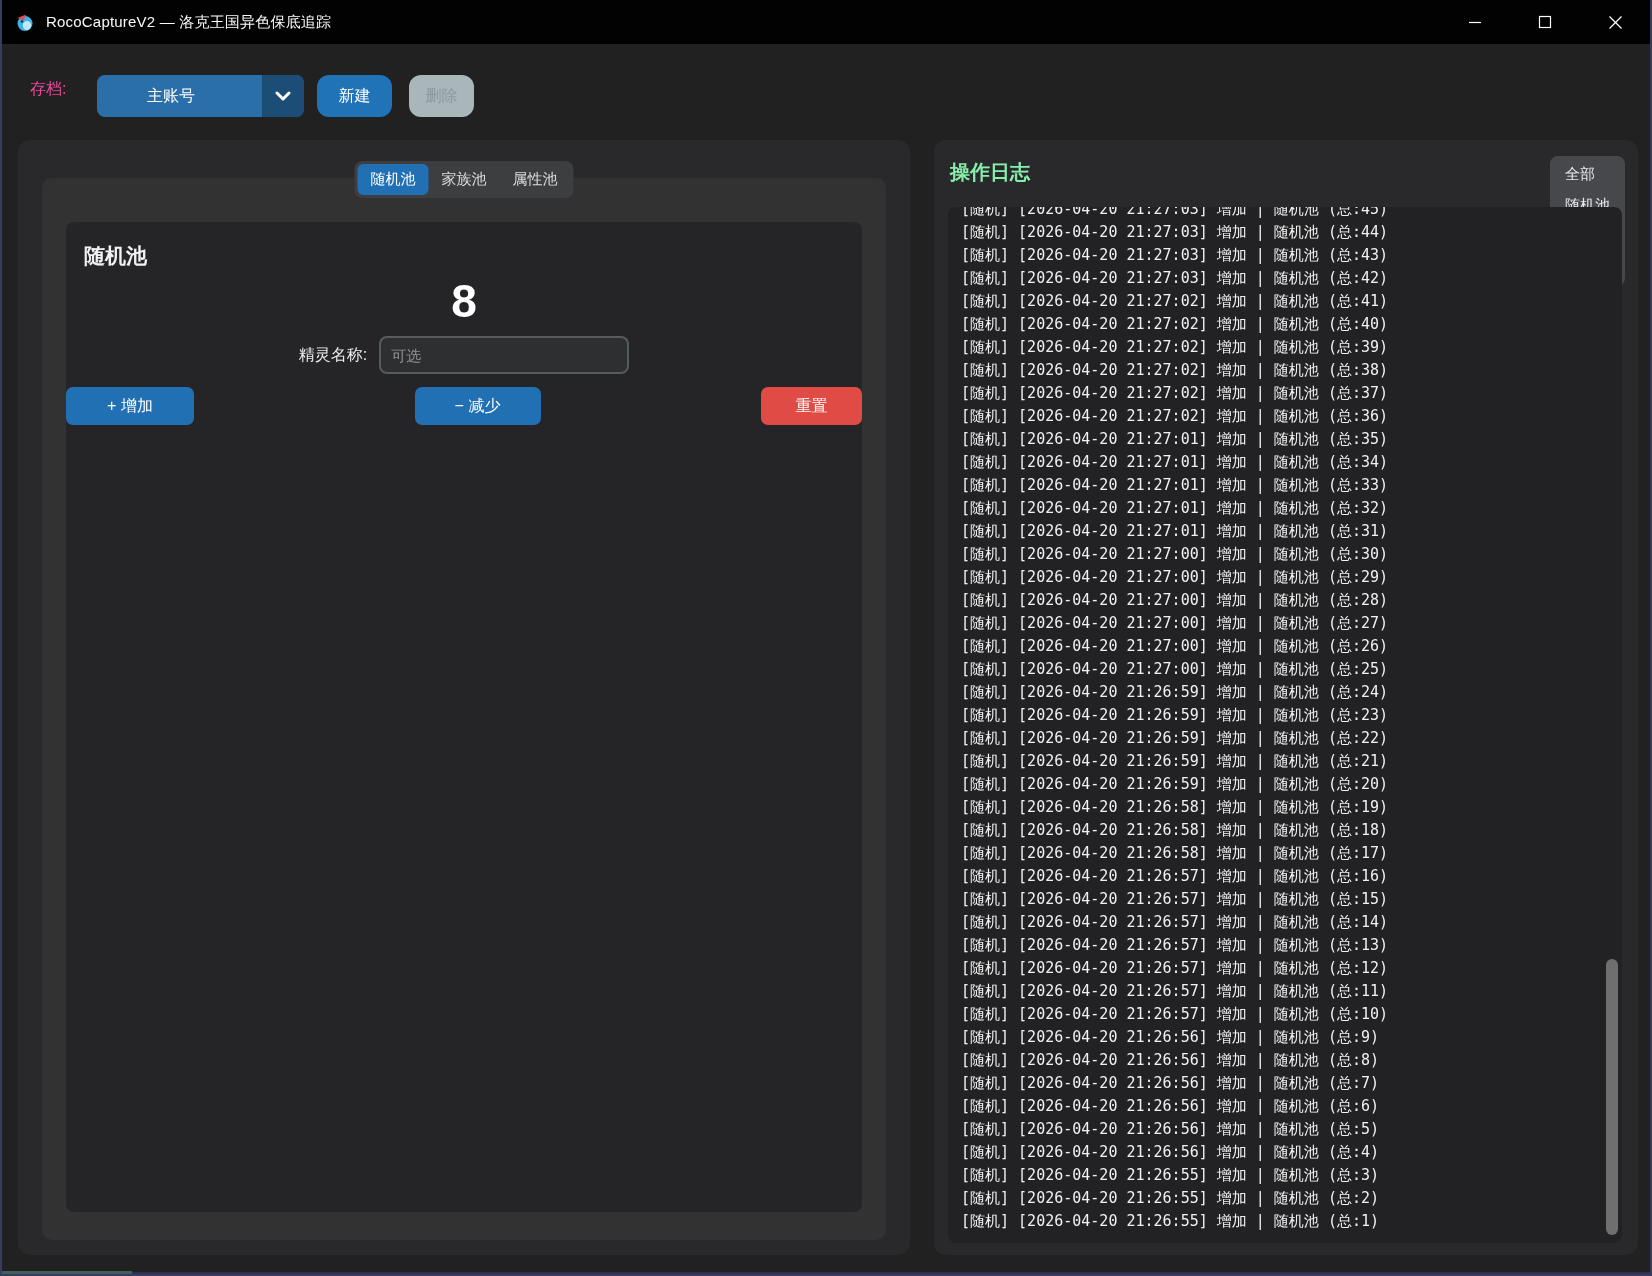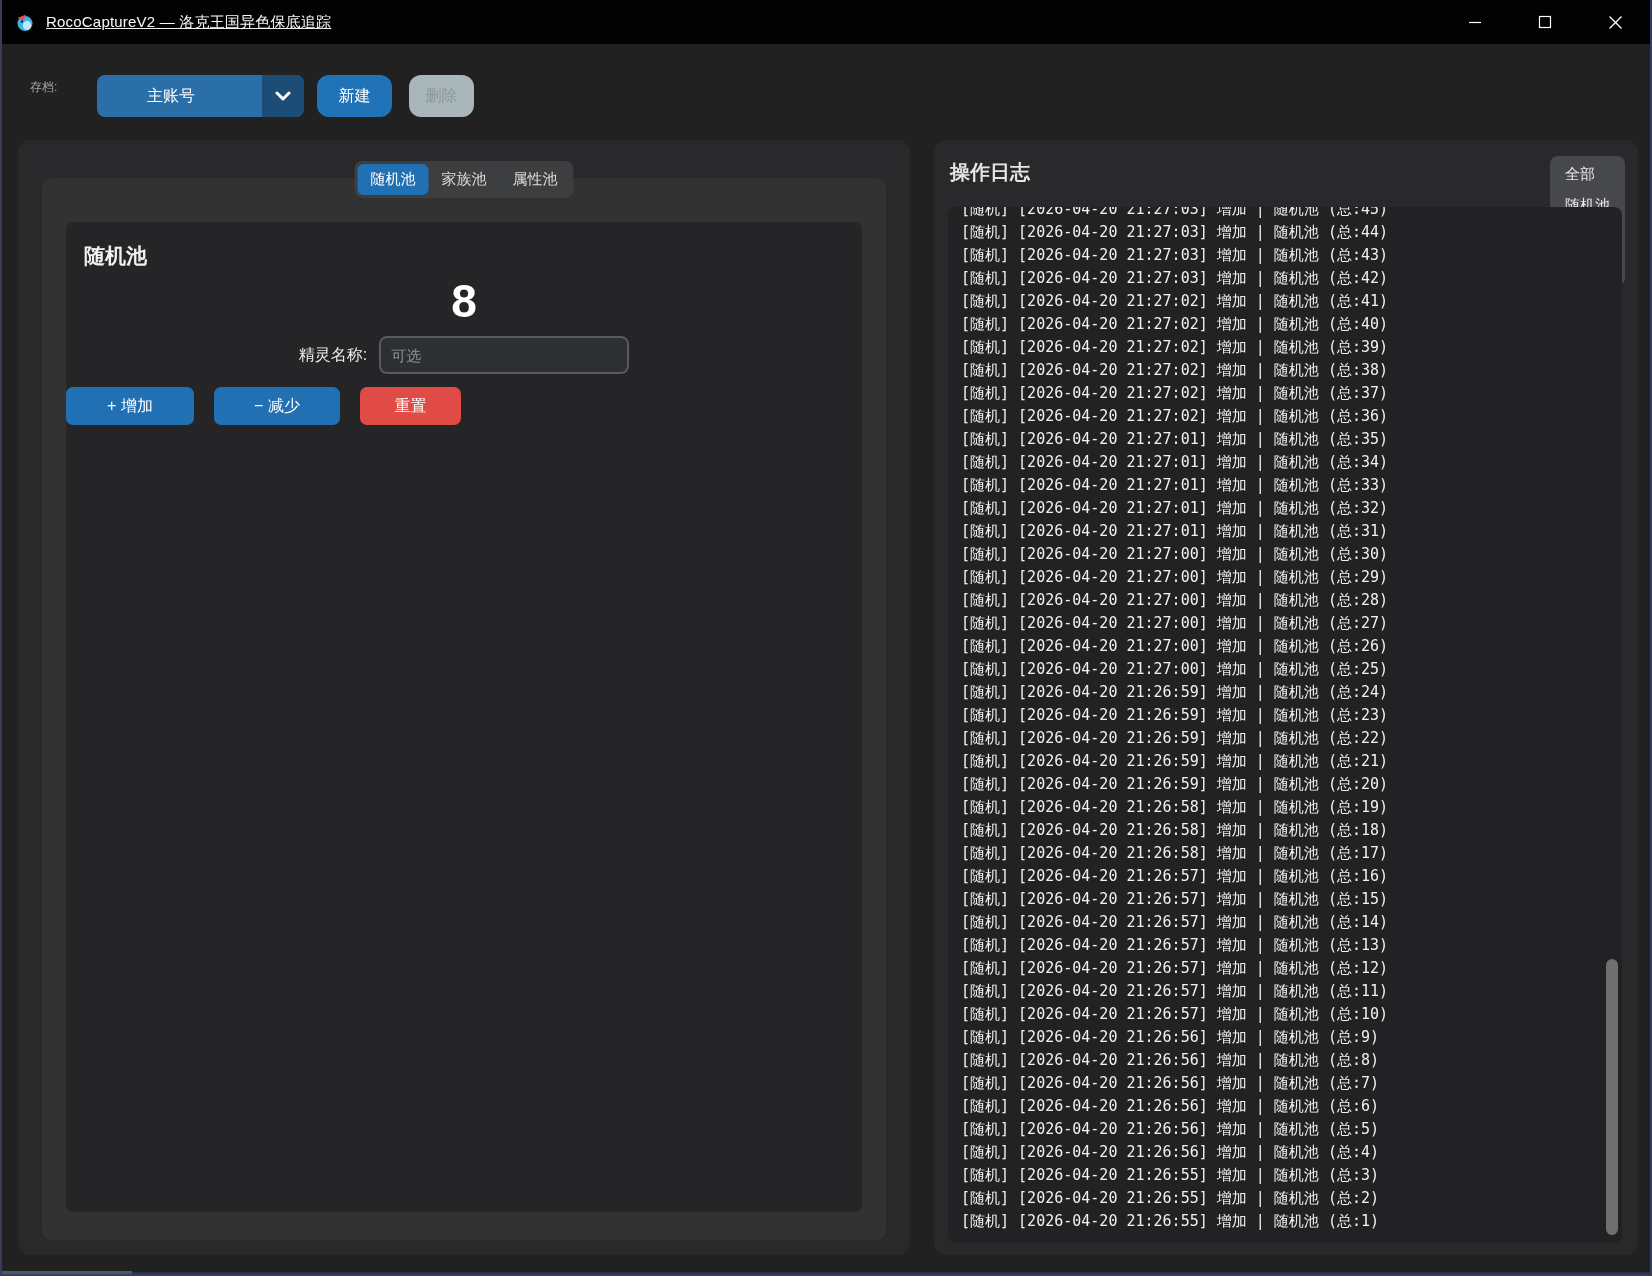--- a/index.html
+++ b/index.html
@@ -10,30 +10,30 @@
     position:relative;
     overflow:hidden;
     color:#f0f0f0;
   }
   .window{ position:absolute; inset:0;
     border-left:2px solid #383c5e; border-right:2px solid #383c5e; border-bottom:2px solid #383c5e; }
 
   
   .titlebar{
     position:absolute; left:0; top:0; width:100%; height:44px;
-    background:#020203; display:flex; align-items:center;text-decoration:underline;
+    background:#020203; display:flex; align-items:center;
   }
   .app-icon{ width:22px; height:22px; margin-left:12px; display:inline-block; }
   .win-title{ margin-left:10px; font-size:15px; color:#fafafa; letter-spacing:.2px; }
   .win-controls{ position:absolute; right:0; top:0; height:44px; display:flex; }
   .win-btn{ width:70px; height:44px; display:flex; align-items:center; justify-content:center; cursor:default; }
 
   
   .toolbar{ position:absolute; left:0; top:65px; height:60px; width:100%; }
-  .archive-label{ position:absolute; left:28px; top:14px; font-size:12px; color:#a3a3a3; }
+  .archive-label{ position:absolute; left:28px; top:14px; font-size:16px; color:#ec4899; }
   .archive-select{
     position:absolute; left:95px; top:10px; width:207px; height:42px;
     background:#2a6fa8; border-radius:8px; display:flex; align-items:center;
     overflow:hidden; cursor:pointer;
   }
   .archive-select .sel-text{ flex:1; padding-left:14px; font-size:16px; color:#fff;margin-left:36px; }
   .archive-select .sel-btn{
     width:42px; height:100%; background:#1b4d76;
     display:flex; align-items:center; justify-content:center;
   }
@@ -65,31 +65,31 @@
   .form-row{ position:absolute; left:0; top:114px; width:100%;
     display:flex; align-items:center; justify-content:center; }
   .name-label{ font-size:16px; color:#eeeeee; margin-right:12px; }
   .name-input{
     width:250px; height:38px; background:#2d2f30; border:2px solid #565b5e; border-radius:8px;
     color:#e8e8e8; font-size:15px; padding:0 10px; outline:none;
     font-family:"Liberation Sans",sans-serif;
   }
   .name-input::placeholder{ color:#8d9296; }
   .btn-row{ position:absolute; left:0; top:165px; width:100%;
-    display:flex; justify-content:flex-start; gap:20px; }
+    display:flex; justify-content:space-between; gap:20px; }
   .act-btn{ height:38px; border:none; border-radius:7px; color:#fff; font-size:16px;
     font-family:"Liberation Sans",sans-serif; cursor:pointer; }
   .btn-inc{ width:128px; background:#2270b4; }
   .btn-dec{ width:126px; background:#2270b4; }
   .btn-reset{ width:101px; background:#e14b45; }
 
   
   .right-panel{ position:absolute; left:932px; top:140px; width:704px; height:1115px;
     background:#29292b; border-radius:12px; }
-  .log-title{ position:absolute; left:16px; top:19px; font-size:20px; font-weight:bold; color:#e5e5e5; }
+  .log-title{ position:absolute; left:16px; top:19px; font-size:20px; font-weight:bold; color:#86efac; }
   .filter-bar{ position:absolute; right:13px; top:16px; background:#46484b; border-radius:8px;
     padding:3px; display:flex;flex-direction:column; }
   .ftab{ font-size:15px; color:#e8e8e8; padding:6px 12px; border-radius:6px; cursor:pointer; white-space:nowrap; }
 
   .log-box{ position:absolute; left:14px; top:67px; width:674px; height:1036px;
     background:#222224; border-radius:8px; overflow:hidden; }
   .log-lines{ margin-top:-9px; padding-left:13px; }
   .log-line{
     font-family:"DejaVu Sans Mono", monospace; font-size:15px; line-height:23px;
     color:#f1f1f1; white-space:pre;

